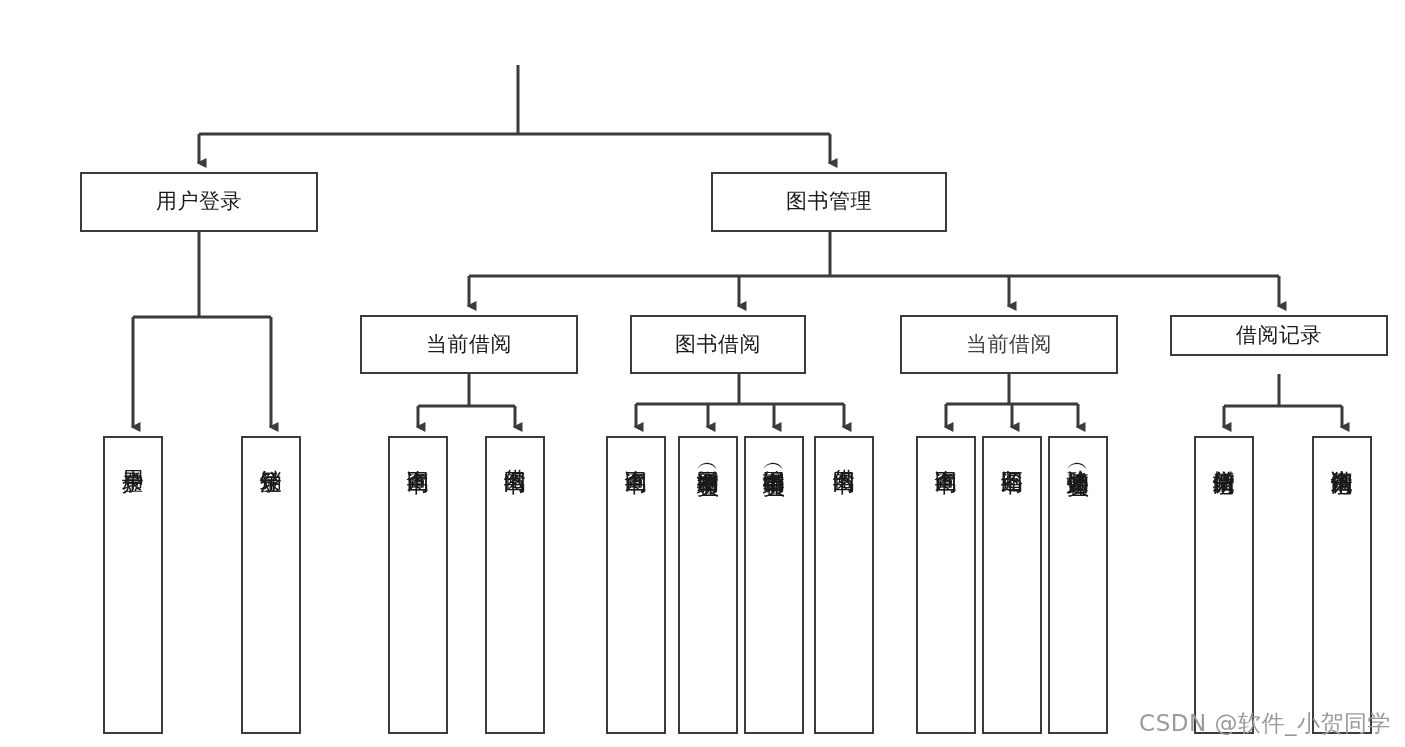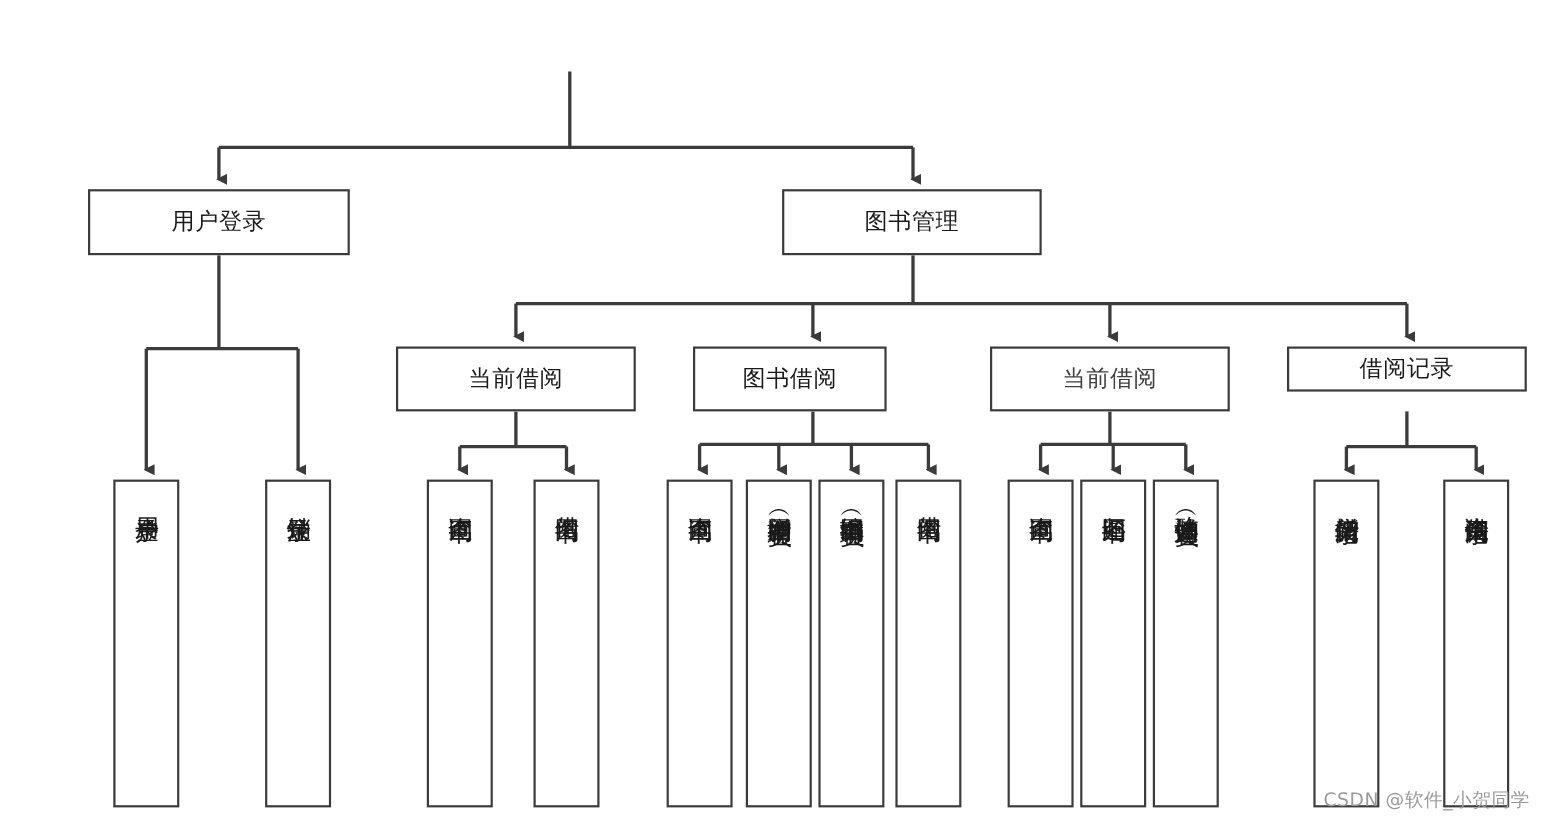--- a/index.html
+++ b/index.html
@@ -60,21 +60,21 @@
     font-size: 22px;
     line-height: 1.06;
     letter-spacing: 1px;
     white-space: nowrap;
     margin: 0 auto;
   }
   #watermark {
     position: absolute;
     right: 14px;
     bottom: 8px;
-    font-size: 17px;
+    font-size: 23px;
     color: #9a9a9a;
     letter-spacing: 0.5px;
     z-index: 3;
     white-space: nowrap;
   }
 </style>
 </head>
 <body>
 
 <div id="diagram-root" style="background: rgb(255, 255, 255);">

